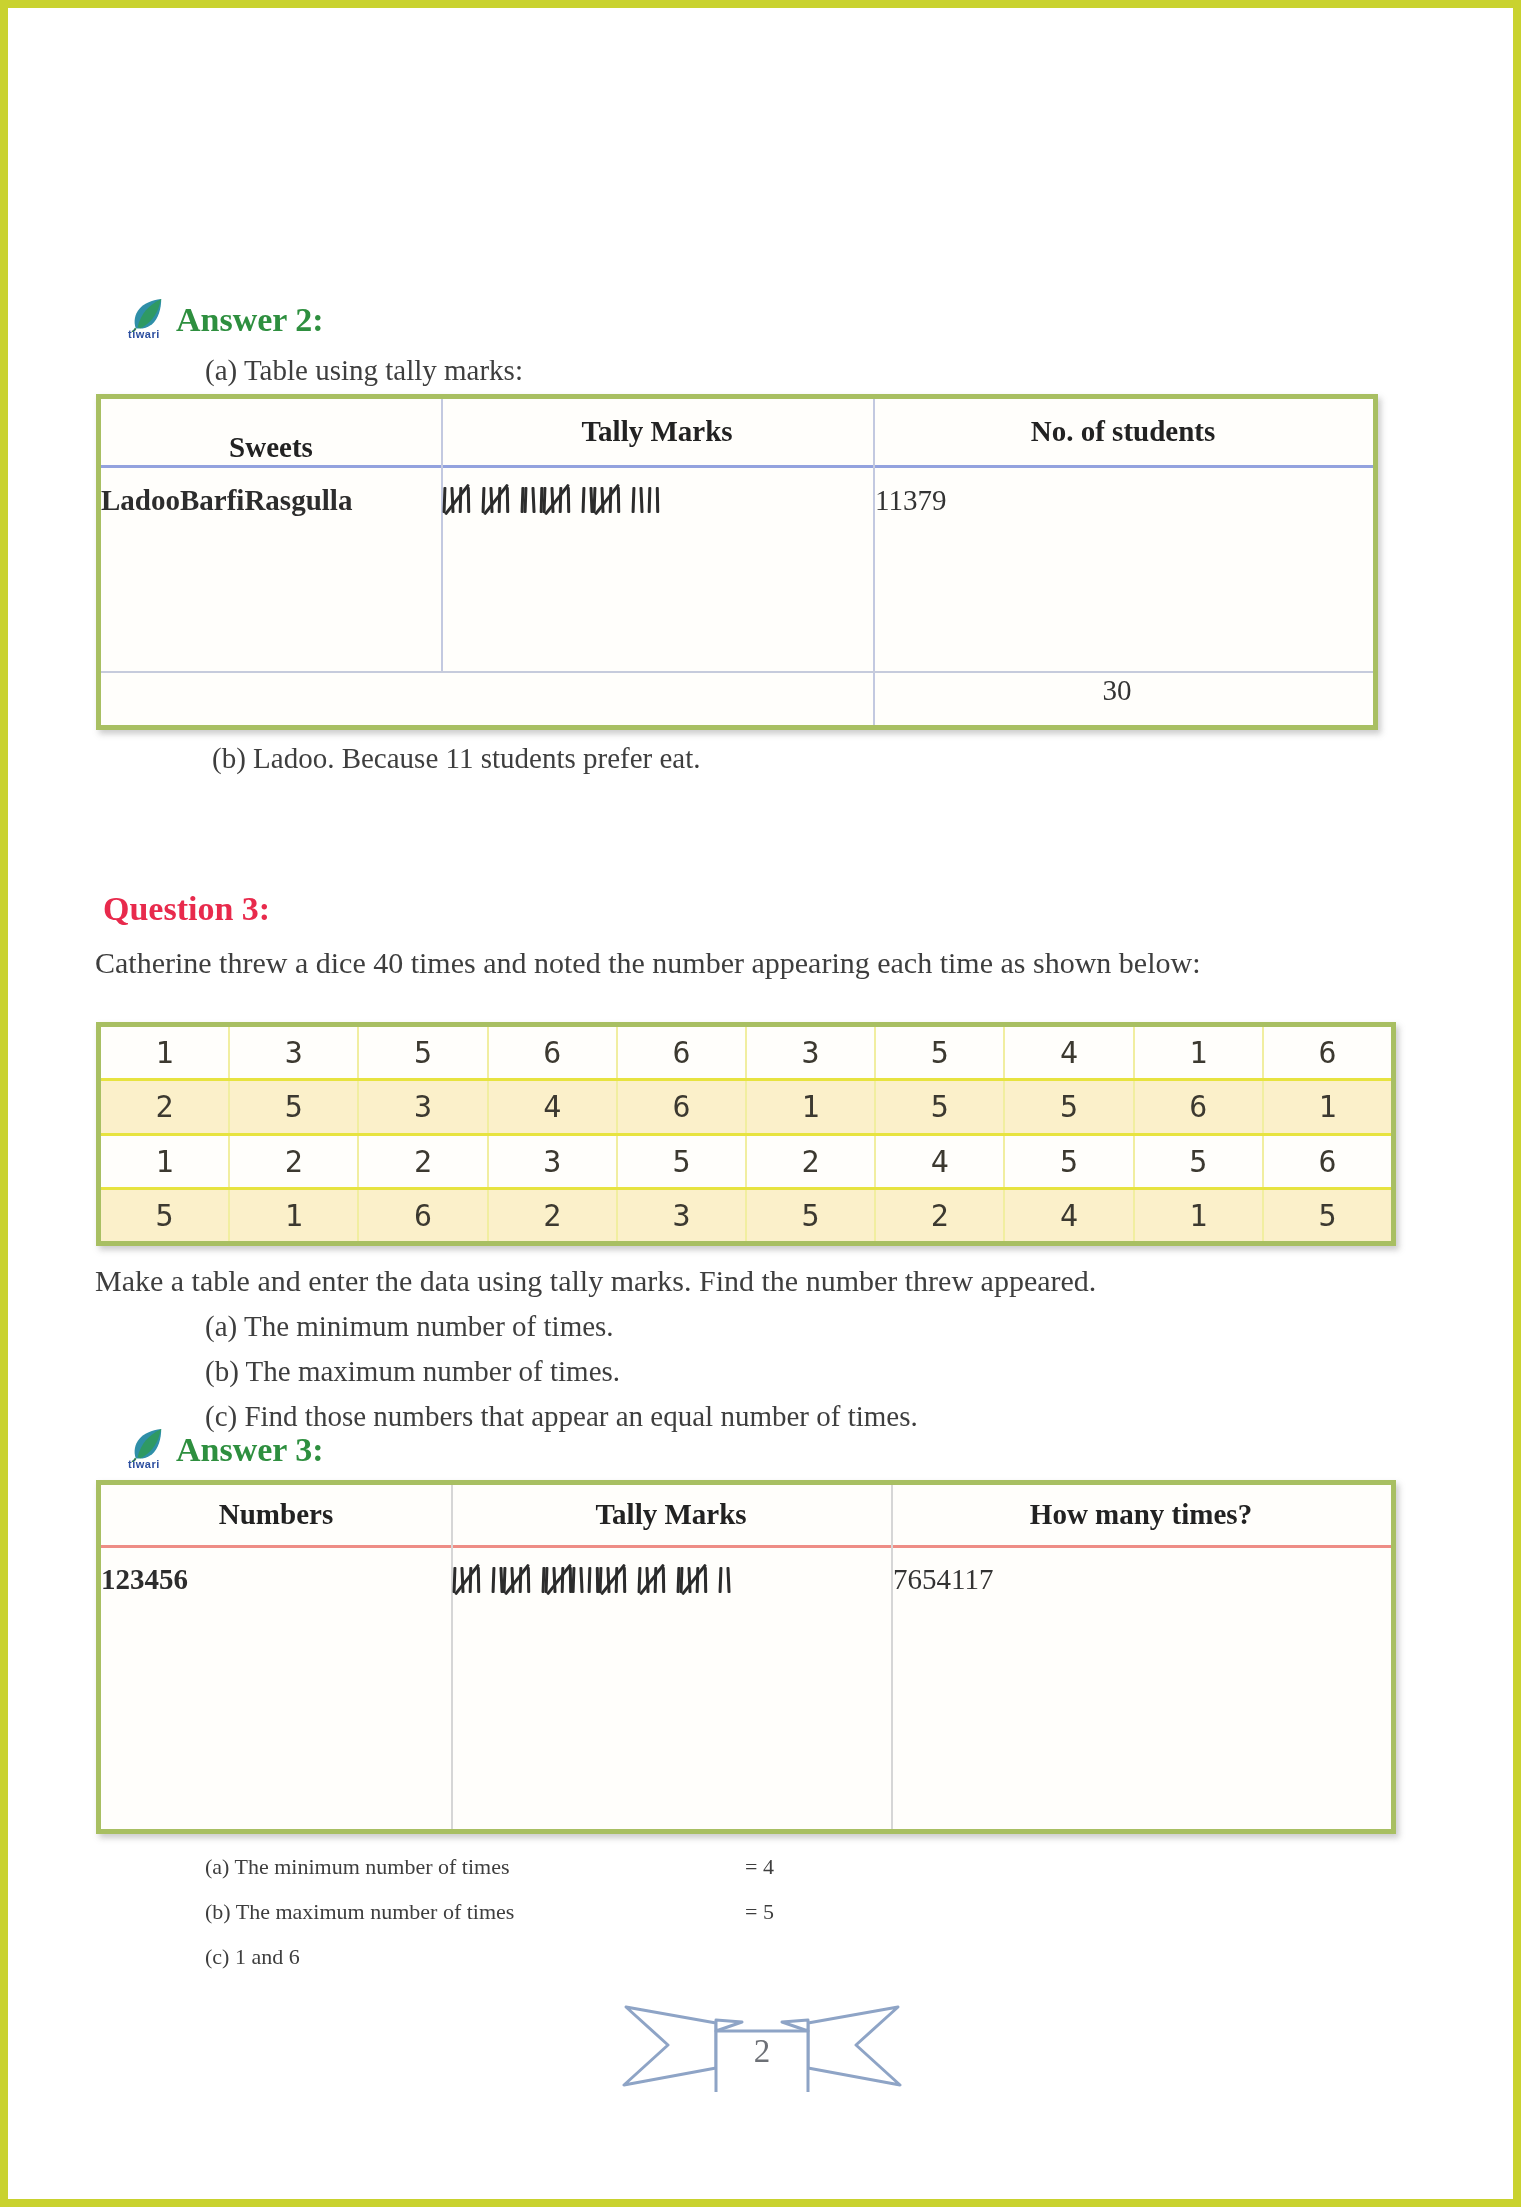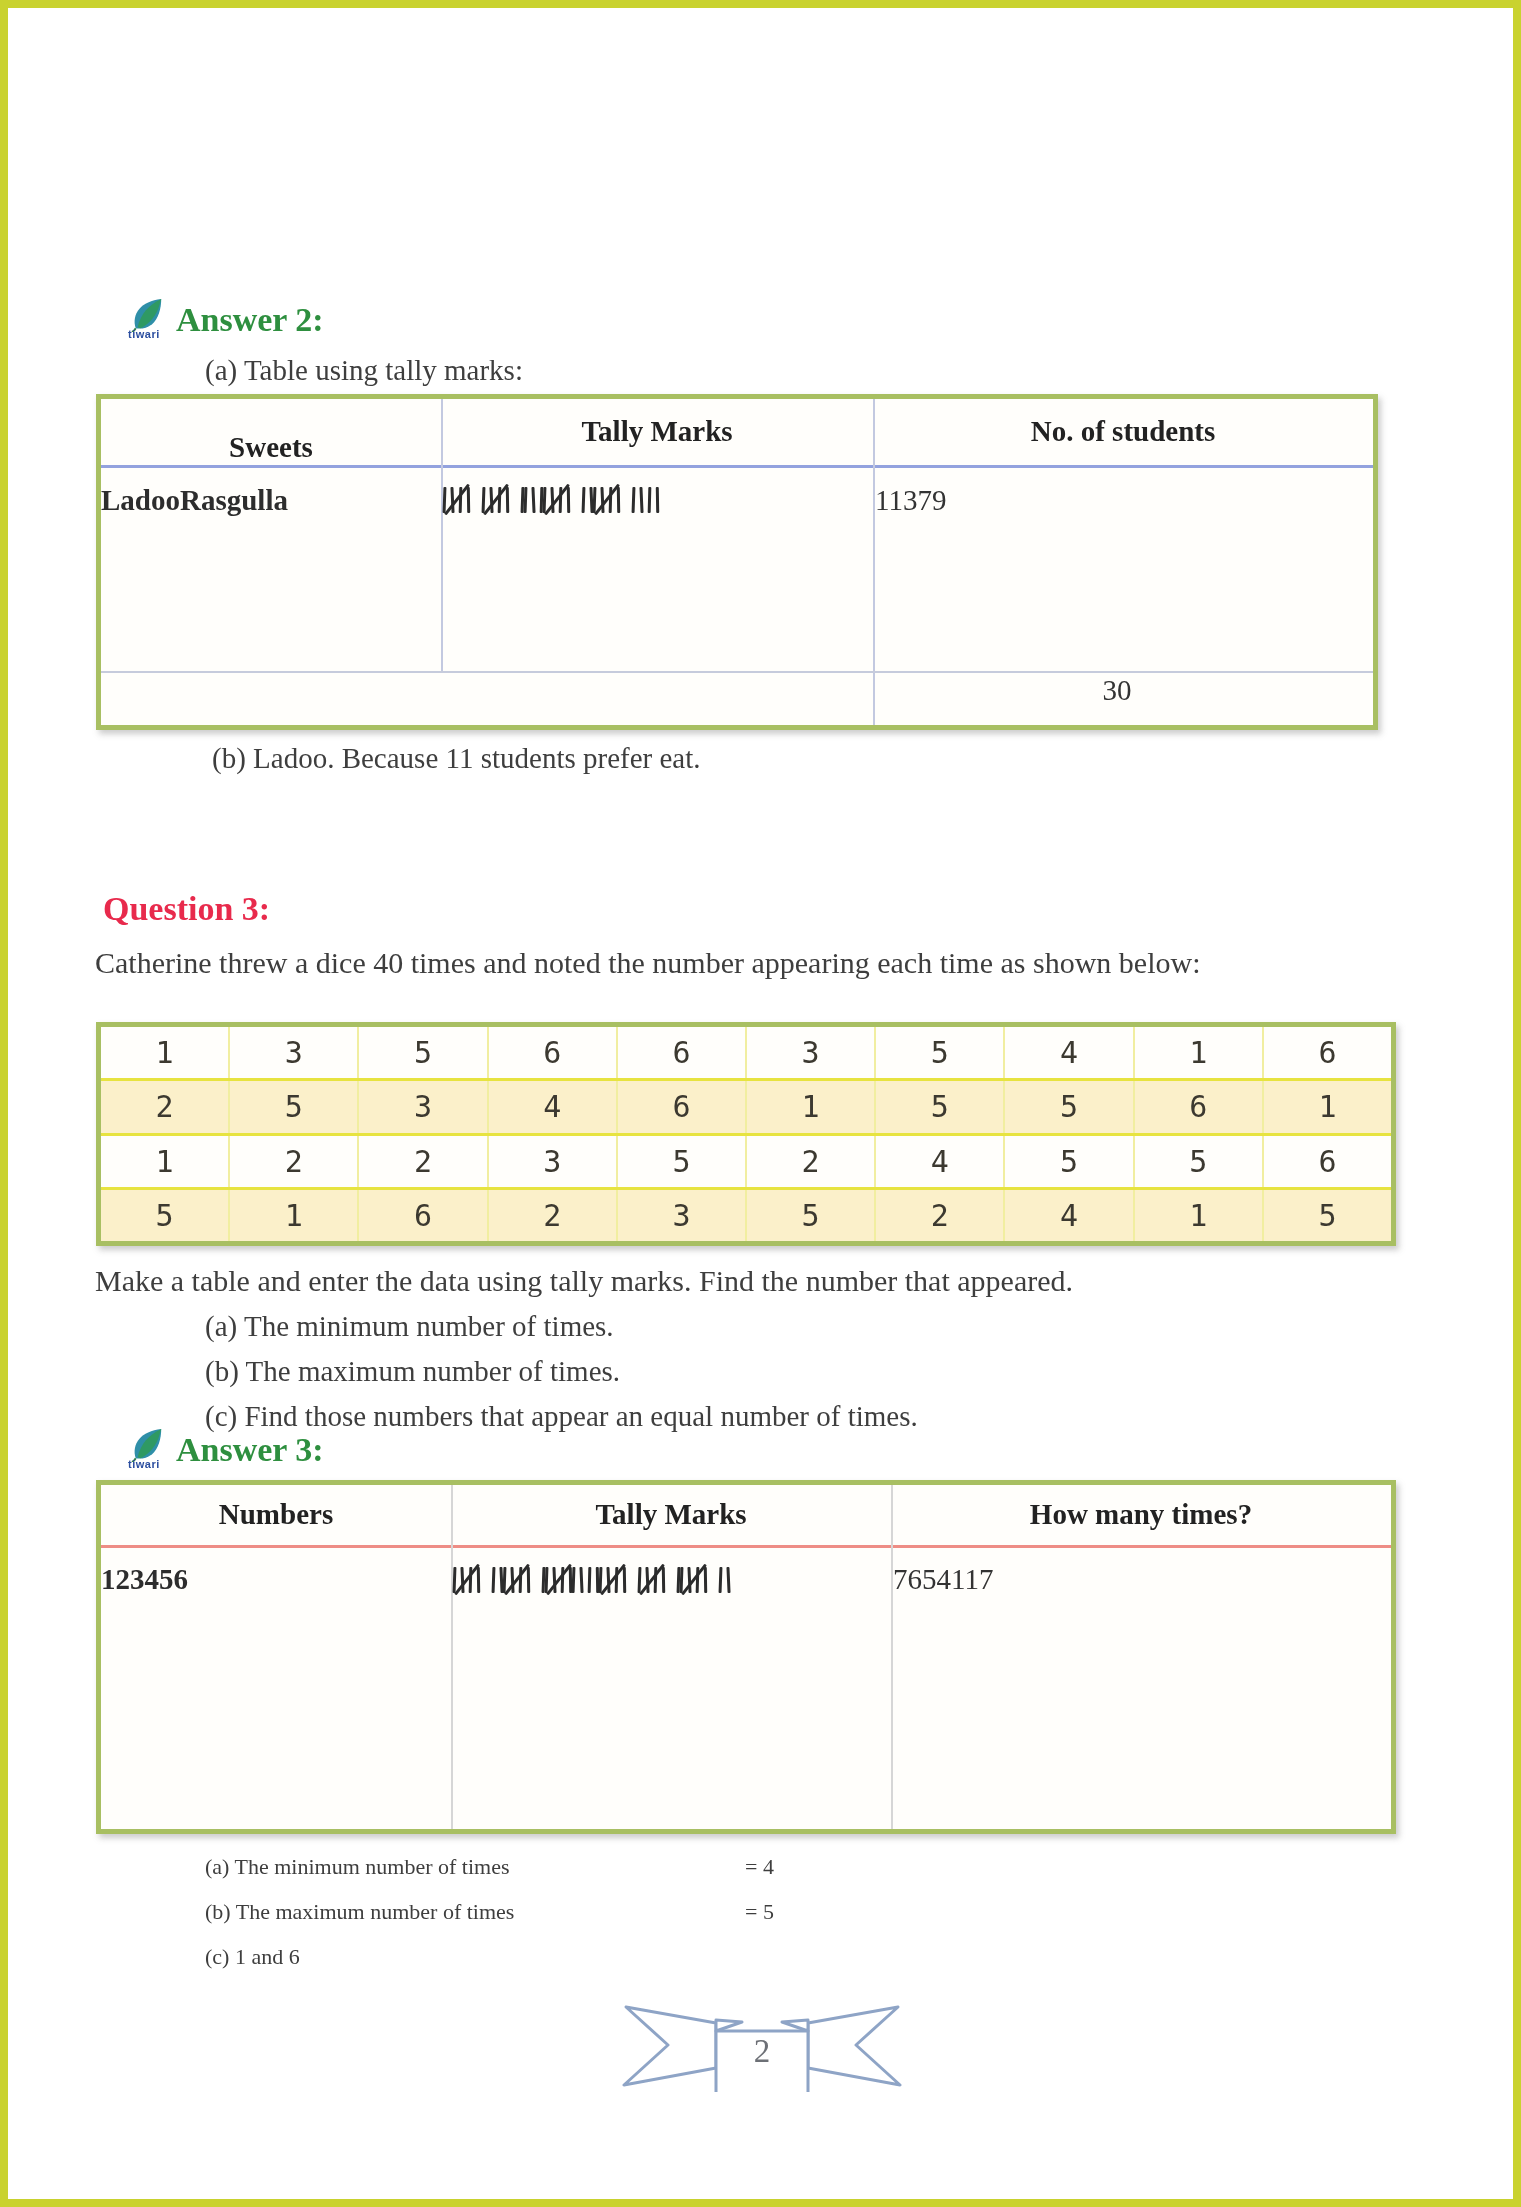--- a/index.html
+++ b/index.html
@@ -84,20 +84,21 @@
 <div class="tbl" style="left:96px;top:394px;width:1282px;height:336px;">
   <div class="th" style="left:0;top:16px;width:340px;line-height:64px;">Sweets</div>
   <div class="th" style="left:340px;top:0;width:432px;line-height:64px;">Tally Marks</div>
   <div class="th" style="left:772px;top:0;width:500px;line-height:64px;">No. of students</div>
   <div class="hline" style="left:0;top:66px;width:1272px;height:3px;background:#93a2de;"></div>
   <div class="vline" style="left:340px;top:0;width:2px;height:272px;background:#c3c9e0;"></div>
   <div class="vline" style="left:772px;top:0;width:2px;height:326px;background:#c3c9e0;"></div>
   <div class="hline" style="left:0;top:272px;width:1272px;height:2px;background:#c6cbdc;"></div>
   <div class="t-col" style="left:0;top:78px;width:340px;">
       <div class="t-line t-name">Ladoo</div>
+      <div class="t-line t-name">Barfi</div>
       <div class="t-line t-name">Rasgulla</div>
     </div>
   <div class="t-col" style="left:342px;top:78px;width:430px;">
       <div class="t-line">
         <span class="tally">
           <span class="tally-group">
             <span class="tally-stick"></span>
             <span class="tally-stick"></span>
             <span class="tally-stick"></span>
             <span class="tally-stick"></span>
@@ -215,21 +216,21 @@
       <div class="dice-cell">2</div>
       <div class="dice-cell">3</div>
       <div class="dice-cell">5</div>
       <div class="dice-cell">2</div>
       <div class="dice-cell">4</div>
       <div class="dice-cell">1</div>
       <div class="dice-cell">5</div>
     </div>
   </div>
 
-<div class="abs body-text" style="left:95px;top:1258px;">Make a table and enter the data using tally marks. Find the number that appeared.</div>
+<div class="abs body-text" style="left:95px;top:1258px;">Make a table and enter the data using tally marks. Find the number threw appeared.</div>
 <div class="abs indent-text" style="left:205px;top:1306px;">(a) The minimum number of times.</div>
 <div class="abs indent-text" style="left:205px;top:1351px;">(b) The maximum number of times.</div>
 <div class="abs indent-text" style="left:205px;top:1396px;">(c) Find those numbers that appear an equal number of times.</div>
 
 <div class="abs answer-header" style="left:128px;top:1428px;">
   <span class="logo">
     <svg width="40" height="34" viewBox="0 0 40 36">
       <path d="M34 1 C 13 3, 2 17, 7 32 C 12 33, 19 32, 24 28 C 31 22, 34 11, 34 1 Z" fill="#2f8fa8"></path>
       <path d="M34 1 C 21 7, 12 17, 9 31 L 12 32 C 19 29, 27 21, 31 11 Z" fill="#2f9b57" opacity="0.85"></path>
       <path d="M7 32 C 6 34, 5 35, 3 36" stroke="#2f7f4f" stroke-width="2" fill="none"></path>

